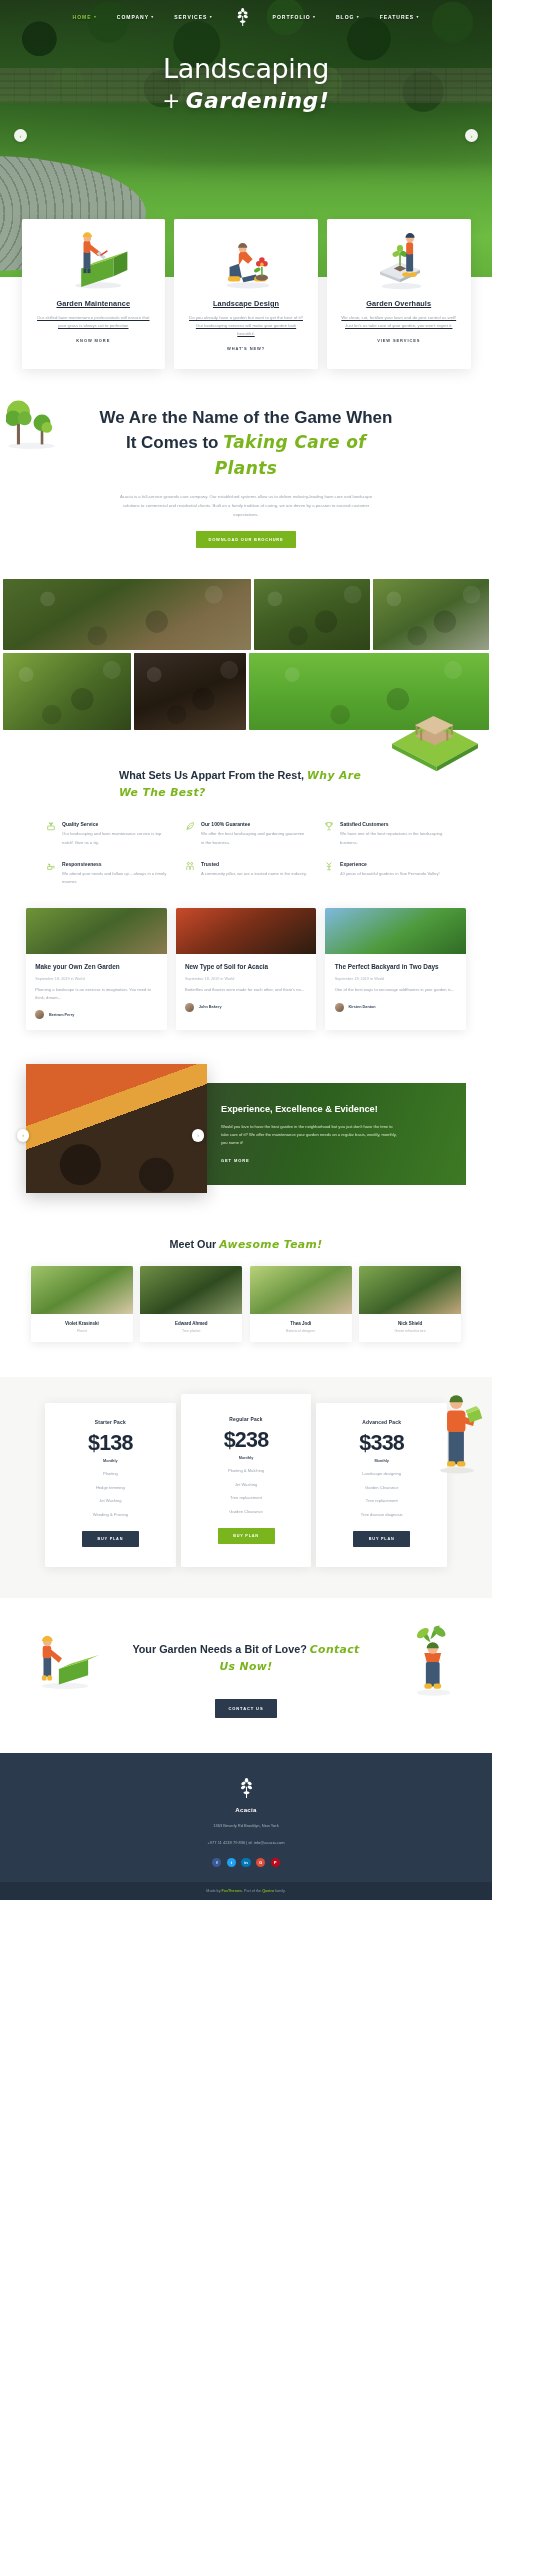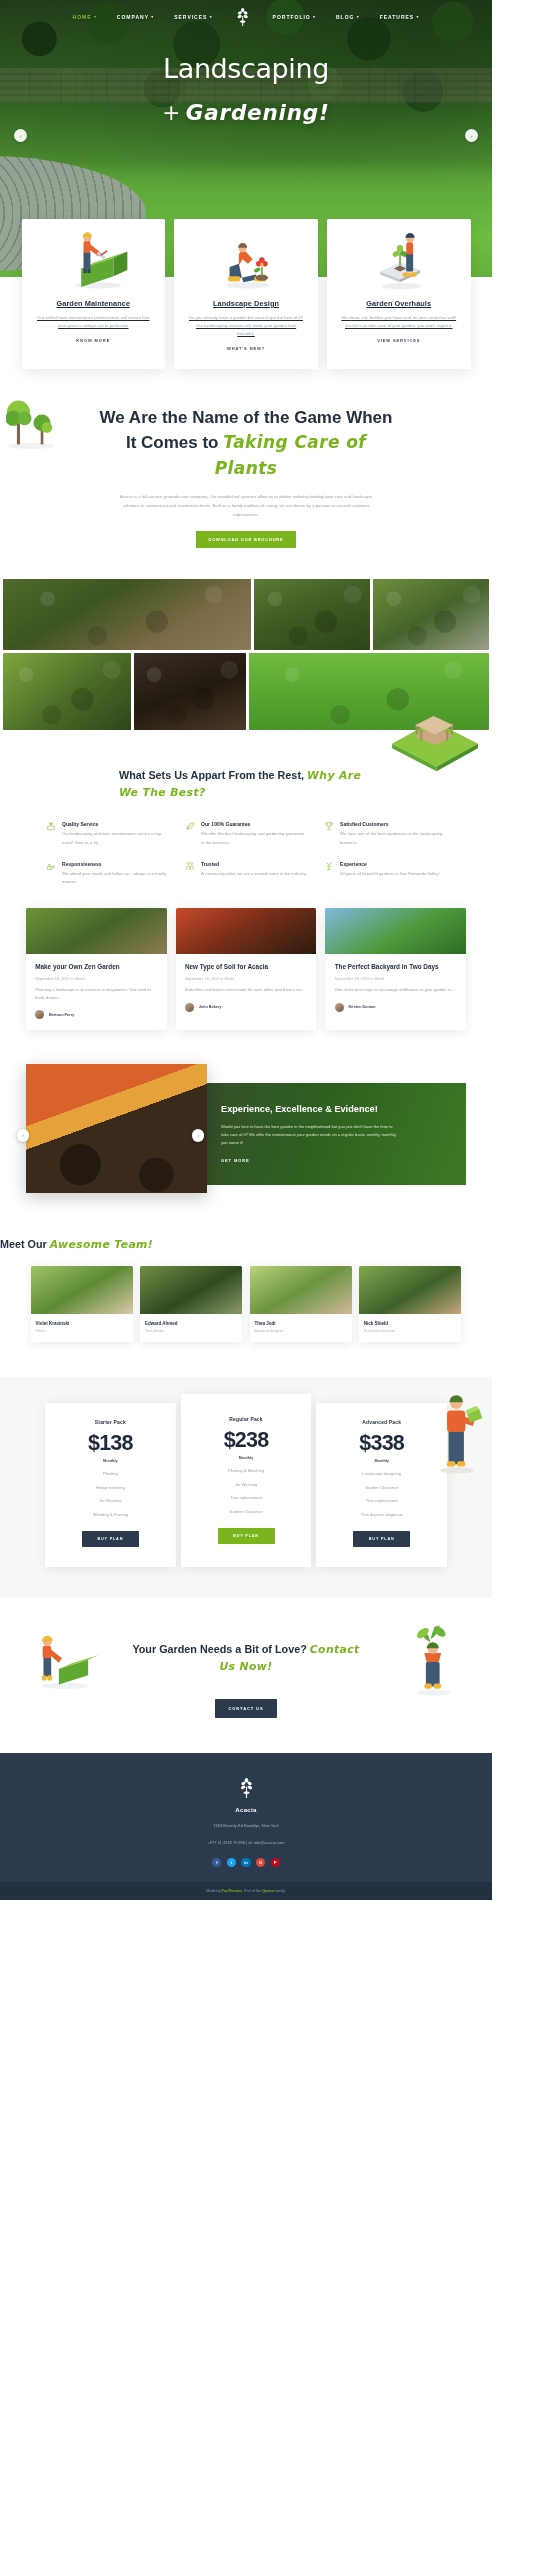--- a/index.html
+++ b/index.html
@@ -75,21 +75,21 @@
     position: relative; z-index: 4; text-align: center; padding-top: 29px;
   }
   .hero-title-1 {
     font-family: "DejaVu Sans", sans-serif;
     font-size: 27px; font-weight: 400; color: #fff; letter-spacing: -0.4px;
     text-shadow: 0 1.5px 6.1px rgba(0,0,0,.25); line-height: 1.05;
   }
   .hero-title-2 {
     font-family: "DejaVu Sans", sans-serif;
     font-size: 21.5px; font-weight: 700; font-style: italic; color: #fff;
-    letter-spacing: 0.8px; margin-top: 17px;
+    letter-spacing: 0.8px; margin-top: 5px;
     text-shadow: 0 1.5px 6.1px rgba(0,0,0,.25);
   }
   .hero-title-2 .plus { font-weight: 400; font-style: normal; margin-right: 4.6px; }
   .hero-arrow {
     position: absolute; top: 129px; z-index: 6;
     width: 13px; height: 13px; border-radius: 50%;
     background: rgba(255,255,255,.92);
     display: flex; align-items: center; justify-content: center;
     color: #7ab51d; font-size: 6.1px; cursor: pointer;
     box-shadow: 0 0.8px 3.1px rgba(0,0,0,.2);
@@ -240,21 +240,21 @@
   }
   .exp-arrow {
     position: absolute; z-index: 6; width: 12.3px; height: 12.3px; border-radius: 50%;
     background: #fff; display: flex; align-items: center; justify-content: center;
     color: #7ab51d; font-size: 5.4px; cursor: pointer; box-shadow: 0 0.8px 3.8px rgba(0,0,0,.25);
   }
   .exp-arrow.l { left: 17px; top: 65px; }
   .exp-arrow.r { left: 192px; top: 65px; }
 
   
-  .team { padding: 4.6px 0 31px; }
+  .team { padding: 4.6px 0 31px; text-align: center; }
   .team-h { font-size: 10.8px; font-weight: 700; color: #23303f; margin-bottom: 15.4px; }
   .team-h .accent {
     font-family: "DejaVu Sans", sans-serif;
     font-style: italic; font-weight: 700; color: #7ab51d; letter-spacing: 0.4px;
   }
   .team-grid { display: flex; gap: 7.7px; padding: 0 31px; }
   .team-card {
     flex: 1; background: #fff; box-shadow: 0 1.5px 9.2px rgba(0,0,0,.09);
     border-radius: 1.5px; overflow: hidden;
   }

